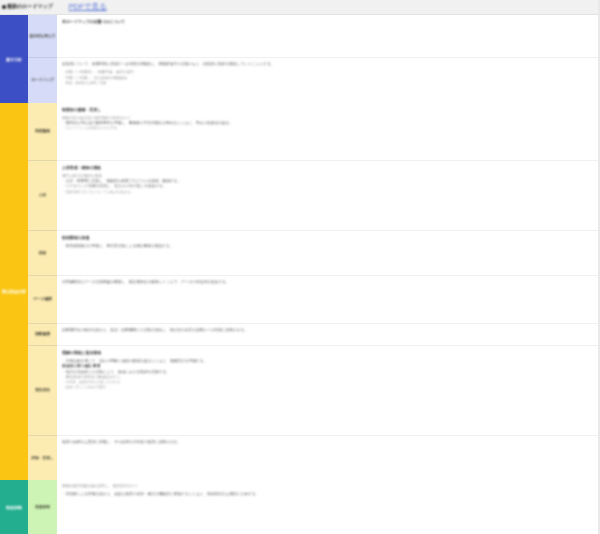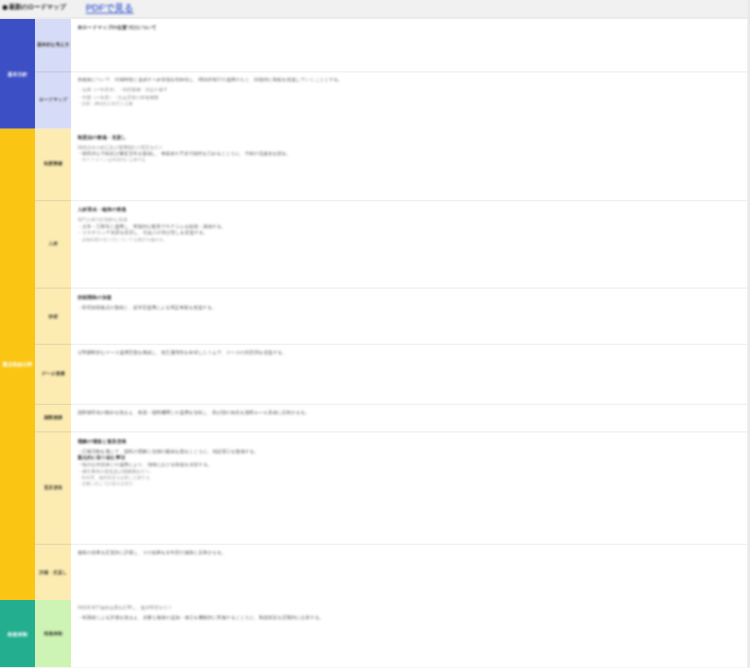--- a/index.html
+++ b/index.html
@@ -50,21 +50,21 @@
     height: 4px;
     border-radius: 50%;
     background: #1d1d1d;
     margin-right: 1px;
     vertical-align: middle;
     filter: blur(0.5px);
   }
   .header-link {
     margin-left: 16px;
     font-size: 7.6px;
-    font-weight: bold;
+    font-weight: normal;
     color: #5470d6;
     text-decoration: underline;
     white-space: nowrap;
     filter: blur(0.9px);
     line-height: 1;
   }
 
   
   .sheet {
     position: absolute;

